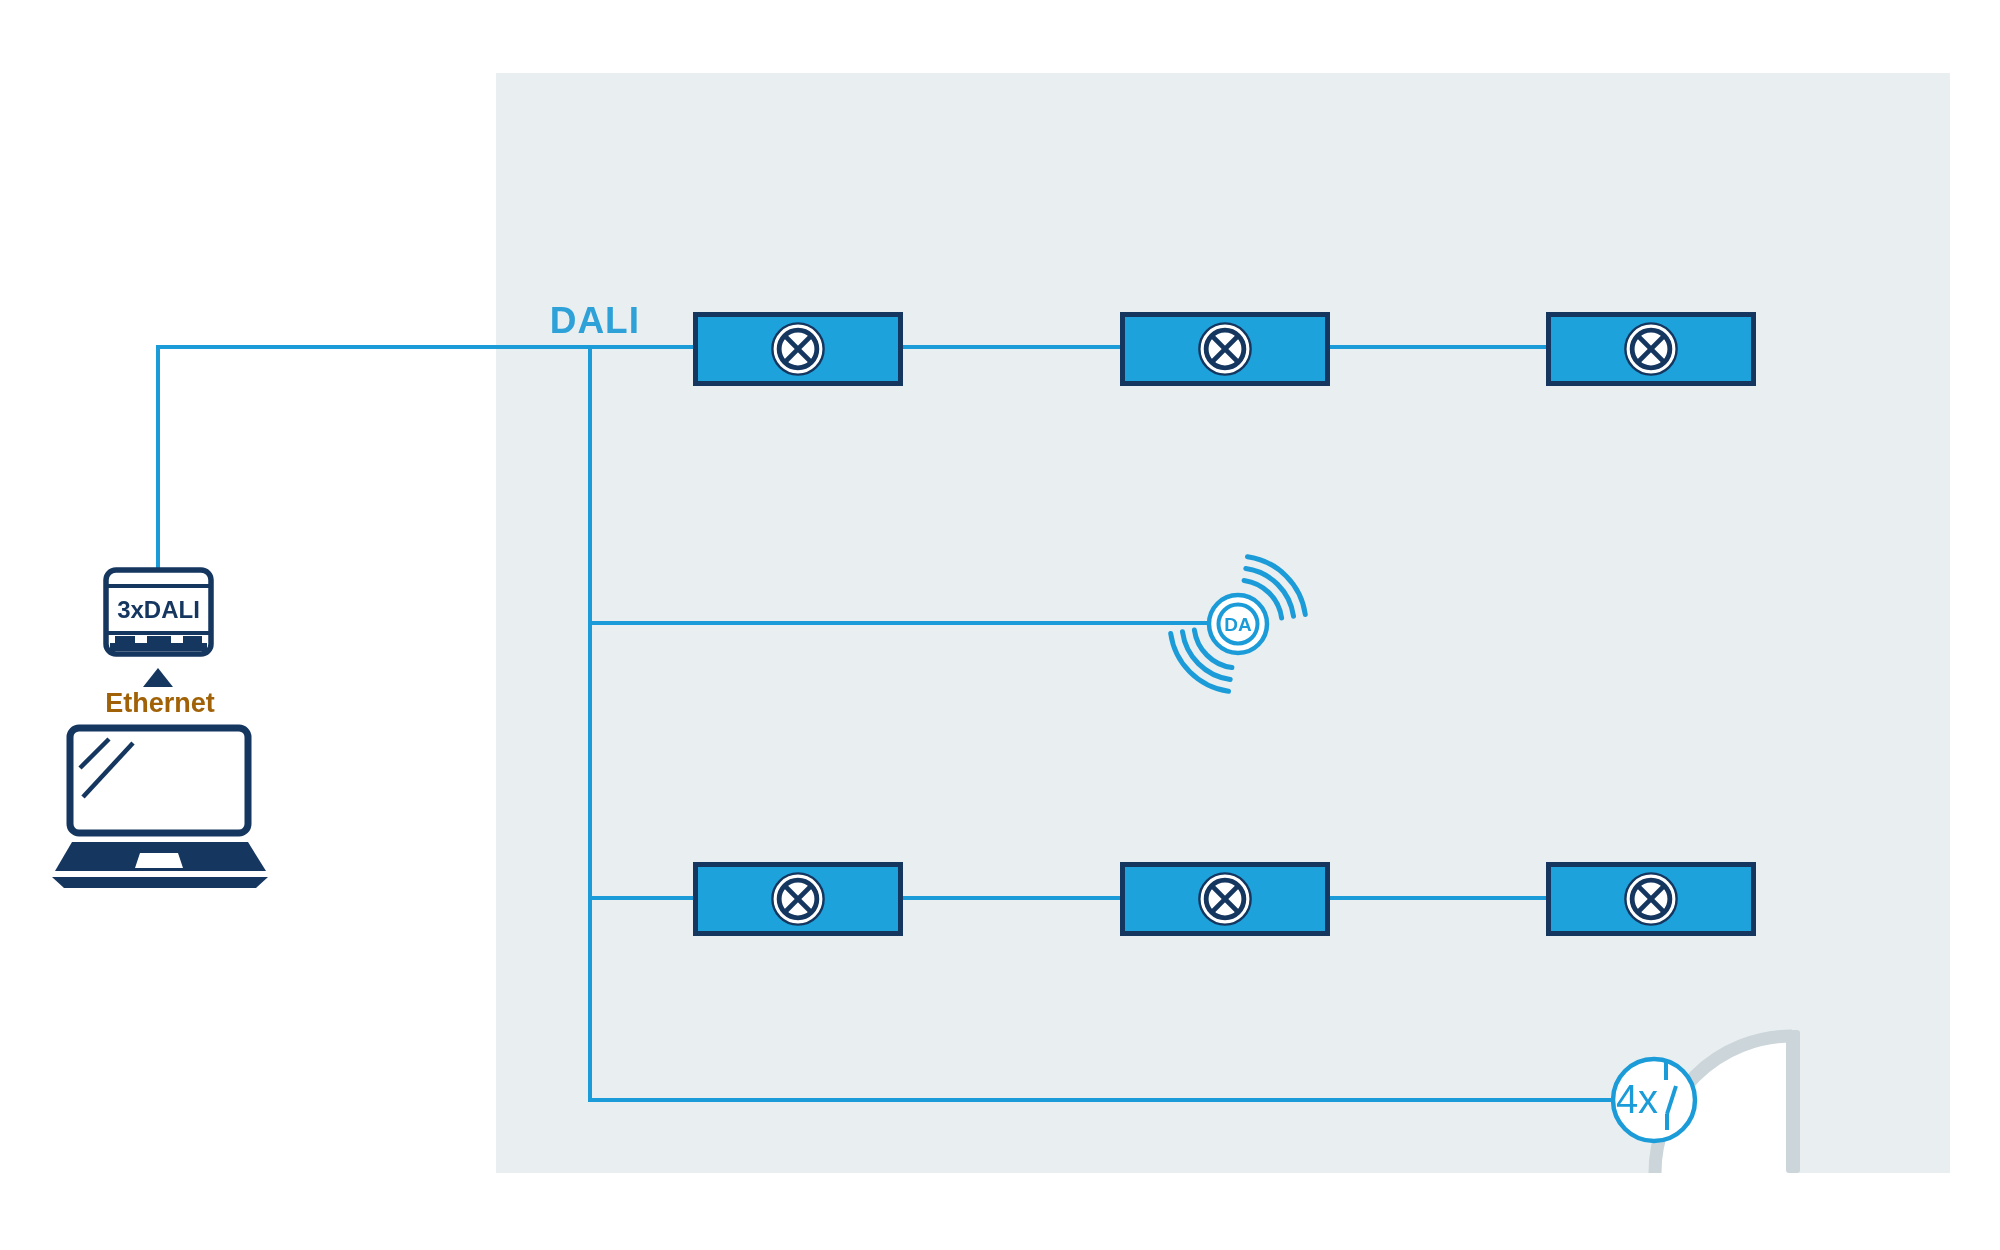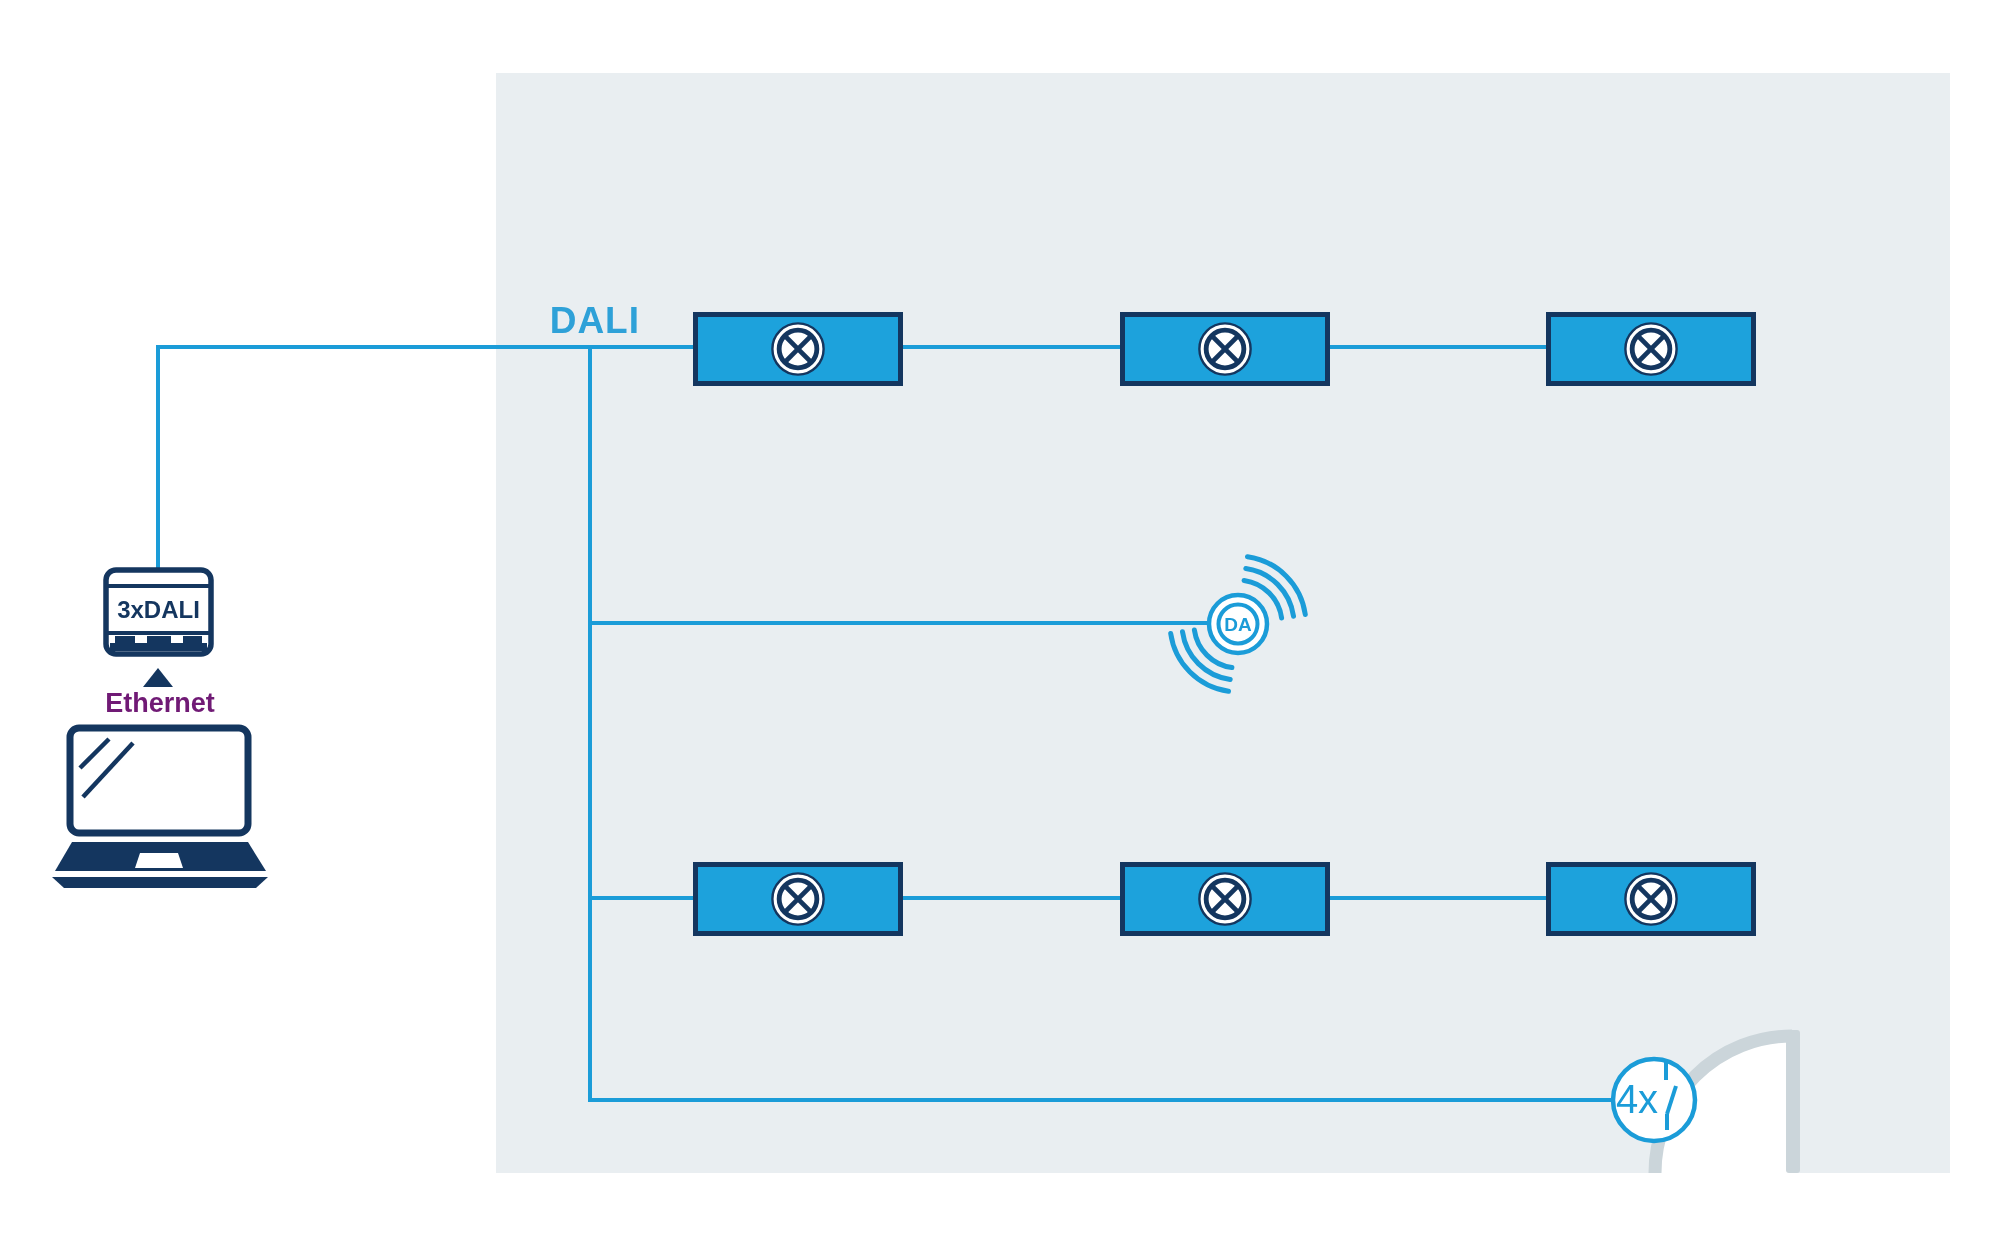--- a/index.html
+++ b/index.html
@@ -26,21 +26,21 @@
     display:flex;align-items:center;justify-content:center;
   }
   
   .bus-label{
     left:545px;top:300px;width:95px;
     color:#2ea1d8;font-size:37px;font-weight:bold;
     letter-spacing:1px;text-align:right;
   }
   .ethernet-label{
     left:80px;top:688px;width:160px;
-    color:#701a75;font-size:27px;font-weight:bold;text-align:center;
+    color:#a16207;font-size:27px;font-weight:bold;text-align:center;
   }
   .eth-arrow{
     left:143px;top:668px;width:0;height:0;
     border-left:15px solid transparent;
     border-right:15px solid transparent;
     border-bottom:19px solid #14365f;
   }
   svg{display:block;}
   text{font-family:"Liberation Sans", sans-serif;}
 </style>

